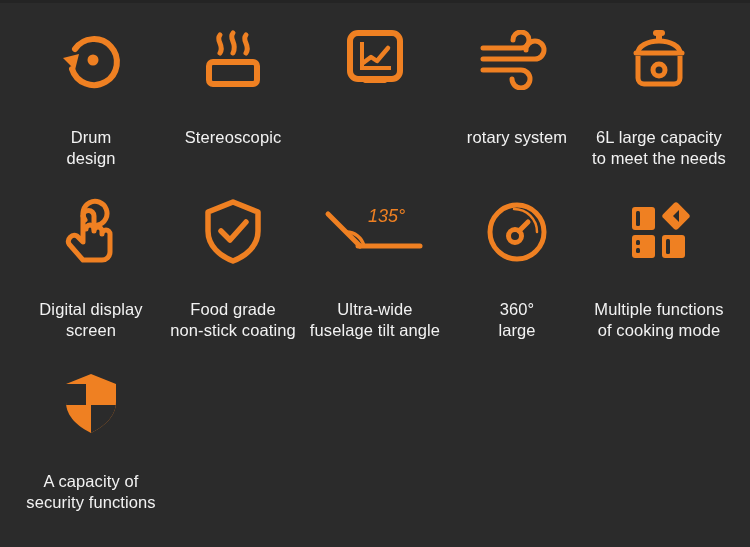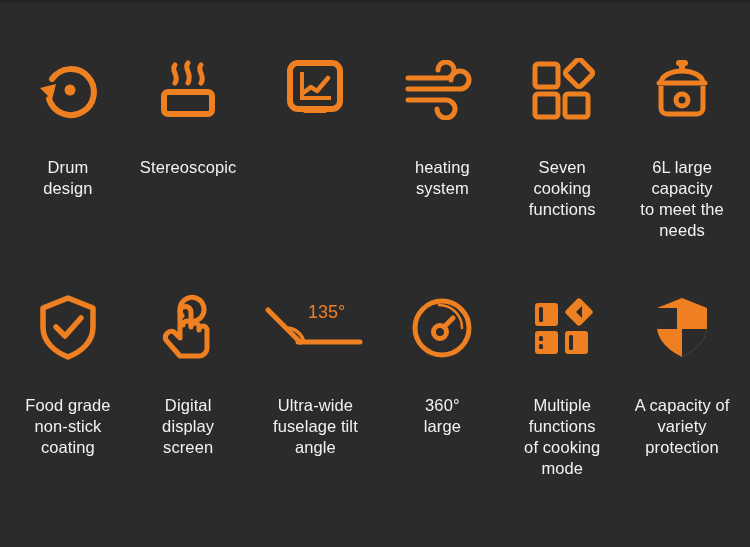--- a/index.html
+++ b/index.html
@@ -24,44 +24,44 @@
   .top-strip {
     position: absolute;
     top: 0;
     left: 0;
     width: 750px;
     height: 3px;
     background: #242424;
   }
   .grid {
     position: absolute;
-    top: 48px;
+    top: 18px;
     left: 20px;
     width: 710px;
     height: 480px;
     display: grid;
-    grid-template-columns: repeat(6, 1fr);
+    grid-template-columns: repeat(5, 1fr);
     grid-template-rows: repeat(3, 1fr);
     column-gap: 0px;
     row-gap: 0px;
-    gap: 24px;
   }
   .tile {
     display: flex;
     flex-direction: column;
     align-items: center;
     justify-content: flex-start;
     padding-top: 6px;
     box-sizing: border-box;
   }
   .icon-wrap {
     height: 72px;
     display: flex;
     align-items: center;
     justify-content: center;
+    font-style: italic;
   }
   .icon-wrap svg {
     display: block;
   }
   .label {
     margin-top: 10px;
     text-align: center;
     color: #f2f2f2;
     font-size: 16.5px;
     line-height: 21px;
@@ -121,81 +121,67 @@
 
     <div class="tile">
       <div class="icon-wrap">
         <svg width="80" height="60" viewBox="0 0 80 60">
           <path d="M6 18 L44 18 A8 8 0 1 0 36 10" fill="none" stroke="#ef8022" stroke-width="5" stroke-linecap="round"></path>
           <path d="M6 29 L58 29 A9 9 0 1 0 49 20" fill="none" stroke="#ef8022" stroke-width="5" stroke-linecap="round"></path>
           <path d="M6 40 L44 40 A9 9 0 1 1 35 49" fill="none" stroke="#ef8022" stroke-width="5" stroke-linecap="round"></path>
         </svg>
       </div>
       <div class="label">
-        <span>heating system</span>
-      </div>
-    </div>
-
-    <div class="tile">
-      <div class="icon-wrap">
-        <svg width="66" height="64" viewBox="0 0 66 64">
-          <rect x="6" y="6" width="23" height="23" rx="3" ry="3" fill="none" stroke="#ef8022" stroke-width="5"></rect>
-          <rect x="6" y="36" width="23" height="23" rx="3" ry="3" fill="none" stroke="#ef8022" stroke-width="5"></rect>
-          <rect x="36" y="36" width="23" height="23" rx="3" ry="3" fill="none" stroke="#ef8022" stroke-width="5"></rect>
-          <rect x="39.5" y="4.5" width="21" height="21" rx="3" ry="3" transform="rotate(45 50 15)" fill="none" stroke="#ef8022" stroke-width="5"></rect>
-        </svg>
-      </div>
-      <div class="label">
-        <span>Seven cooking</span>
-        <span class="l2">functions</span>
-      </div>
-    </div>
+        <span>rotary system</span>
+      </div>
+    </div>
+
 
     <div class="tile">
       <div class="icon-wrap">
         <svg width="66" height="68" viewBox="0 0 66 68">
           <rect x="27" y="4" width="12" height="6" rx="3" ry="3" fill="#ef8022"></rect>
           <rect x="30" y="8" width="6" height="8" fill="#ef8022"></rect>
           <path d="M12 27 A21 12 0 0 1 54 27" fill="none" stroke="#ef8022" stroke-width="5"></path>
           <line x1="10" y1="27" x2="56" y2="27" stroke="#ef8022" stroke-width="5" stroke-linecap="round"></line>
           <path d="M12 30 L12 52 A6 6 0 0 0 18 58 L48 58 A6 6 0 0 0 54 52 L54 30" fill="none" stroke="#ef8022" stroke-width="5" stroke-linejoin="round"></path>
           <circle cx="33" cy="44" r="6" fill="none" stroke="#ef8022" stroke-width="5"></circle>
         </svg>
       </div>
       <div class="label">
         <span>6L large capacity</span>
         <span class="l2">to meet the needs</span>
       </div>
     </div>
 
     <div class="tile">
       <div class="icon-wrap">
-        <svg width="62" height="68" viewBox="0 0 62 68">
-          <path d="M31 4 L56 14 L56 33 C56 48 44 58 31 63 C18 58 6 48 6 33 L6 14 Z" fill="none" stroke="#ef8022" stroke-width="5.5" stroke-linejoin="round"></path>
-          <path d="M19 33 L28 42 L44 24" fill="none" stroke="#ef8022" stroke-width="5.5" stroke-linecap="round" stroke-linejoin="round"></path>
-        </svg>
-      </div>
-      <div class="label">
-        <span>Food grade</span>
-        <span class="l2">non-stick coating</span>
-      </div>
-    </div>
-
-    <div class="tile">
-      <div class="icon-wrap">
         <svg width="66" height="68" viewBox="0 0 66 68">
           <path d="M27 22 A12 12 0 1 1 40 27" fill="none" stroke="#ef8022" stroke-width="5" stroke-linecap="round"></path>
           <path d="M25 18 L25 44 L19 38 A6 6 0 0 0 11 46 L25 62 L44 62 A8 8 0 0 0 52 54 L52 36
                    A4 4 0 0 0 44 36 L44 33 A4 4 0 0 0 36 33 L36 31 A4 4 0 0 0 28 31" fill="none" stroke="#ef8022" stroke-width="5" stroke-linejoin="round" stroke-linecap="round"></path>
           <path d="M25 18 A5.5 5.5 0 0 1 36 18 L36 31" fill="none" stroke="#ef8022" stroke-width="5" stroke-linejoin="round" stroke-linecap="round"></path>
         </svg>
       </div>
       <div class="label">
         <span>Digital display</span>
         <span class="l2">screen</span>
+      </div>
+    </div>
+
+    <div class="tile">
+      <div class="icon-wrap">
+        <svg width="62" height="68" viewBox="0 0 62 68">
+          <path d="M31 4 L56 14 L56 33 C56 48 44 58 31 63 C18 58 6 48 6 33 L6 14 Z" fill="none" stroke="#ef8022" stroke-width="5.5" stroke-linejoin="round"></path>
+          <path d="M19 33 L28 42 L44 24" fill="none" stroke="#ef8022" stroke-width="5.5" stroke-linecap="round" stroke-linejoin="round"></path>
+        </svg>
+      </div>
+      <div class="label">
+        <span>Food grade</span>
+        <span class="l2">non-stick coating</span>
       </div>
     </div>
 
     <div class="tile">
       <div class="icon-wrap">
         <svg width="110" height="56" viewBox="0 0 110 56">
           <line x1="8" y1="10" x2="40" y2="42" stroke="#ef8022" stroke-width="5" stroke-linecap="round"></line>
           <line x1="38" y1="42" x2="100" y2="42" stroke="#ef8022" stroke-width="5" stroke-linecap="round"></line>
           <path d="M26 28 A18 18 0 0 1 44 42" fill="none" stroke="#ef8022" stroke-width="3.5" stroke-linecap="round"></path>
           <text x="48" y="18" fill="#ef8022" font-family="Liberation Sans, sans-serif" font-size="18">135°</text>
@@ -252,18 +238,18 @@
           </defs>
           <path d="M30 3 L55 13 L55 31 C55 46 42 56 30 62 C18 56 5 46 5 31 L5 13 Z" fill="#ef8022"></path>
           <g clip-path="url(#shieldclip)">
             <rect x="5" y="13" width="20" height="21" fill="#2b2b2b"></rect>
             <rect x="30" y="34" width="28" height="30" fill="#2b2b2b"></rect>
           </g>
         </svg>
       </div>
       <div class="label">
         <span>A capacity of</span>
-        <span class="l2">variety protection</span>
+        <span class="l2">security functions</span>
       </div>
     </div>
 
   </div>
 </div>
 
 </body></html>

